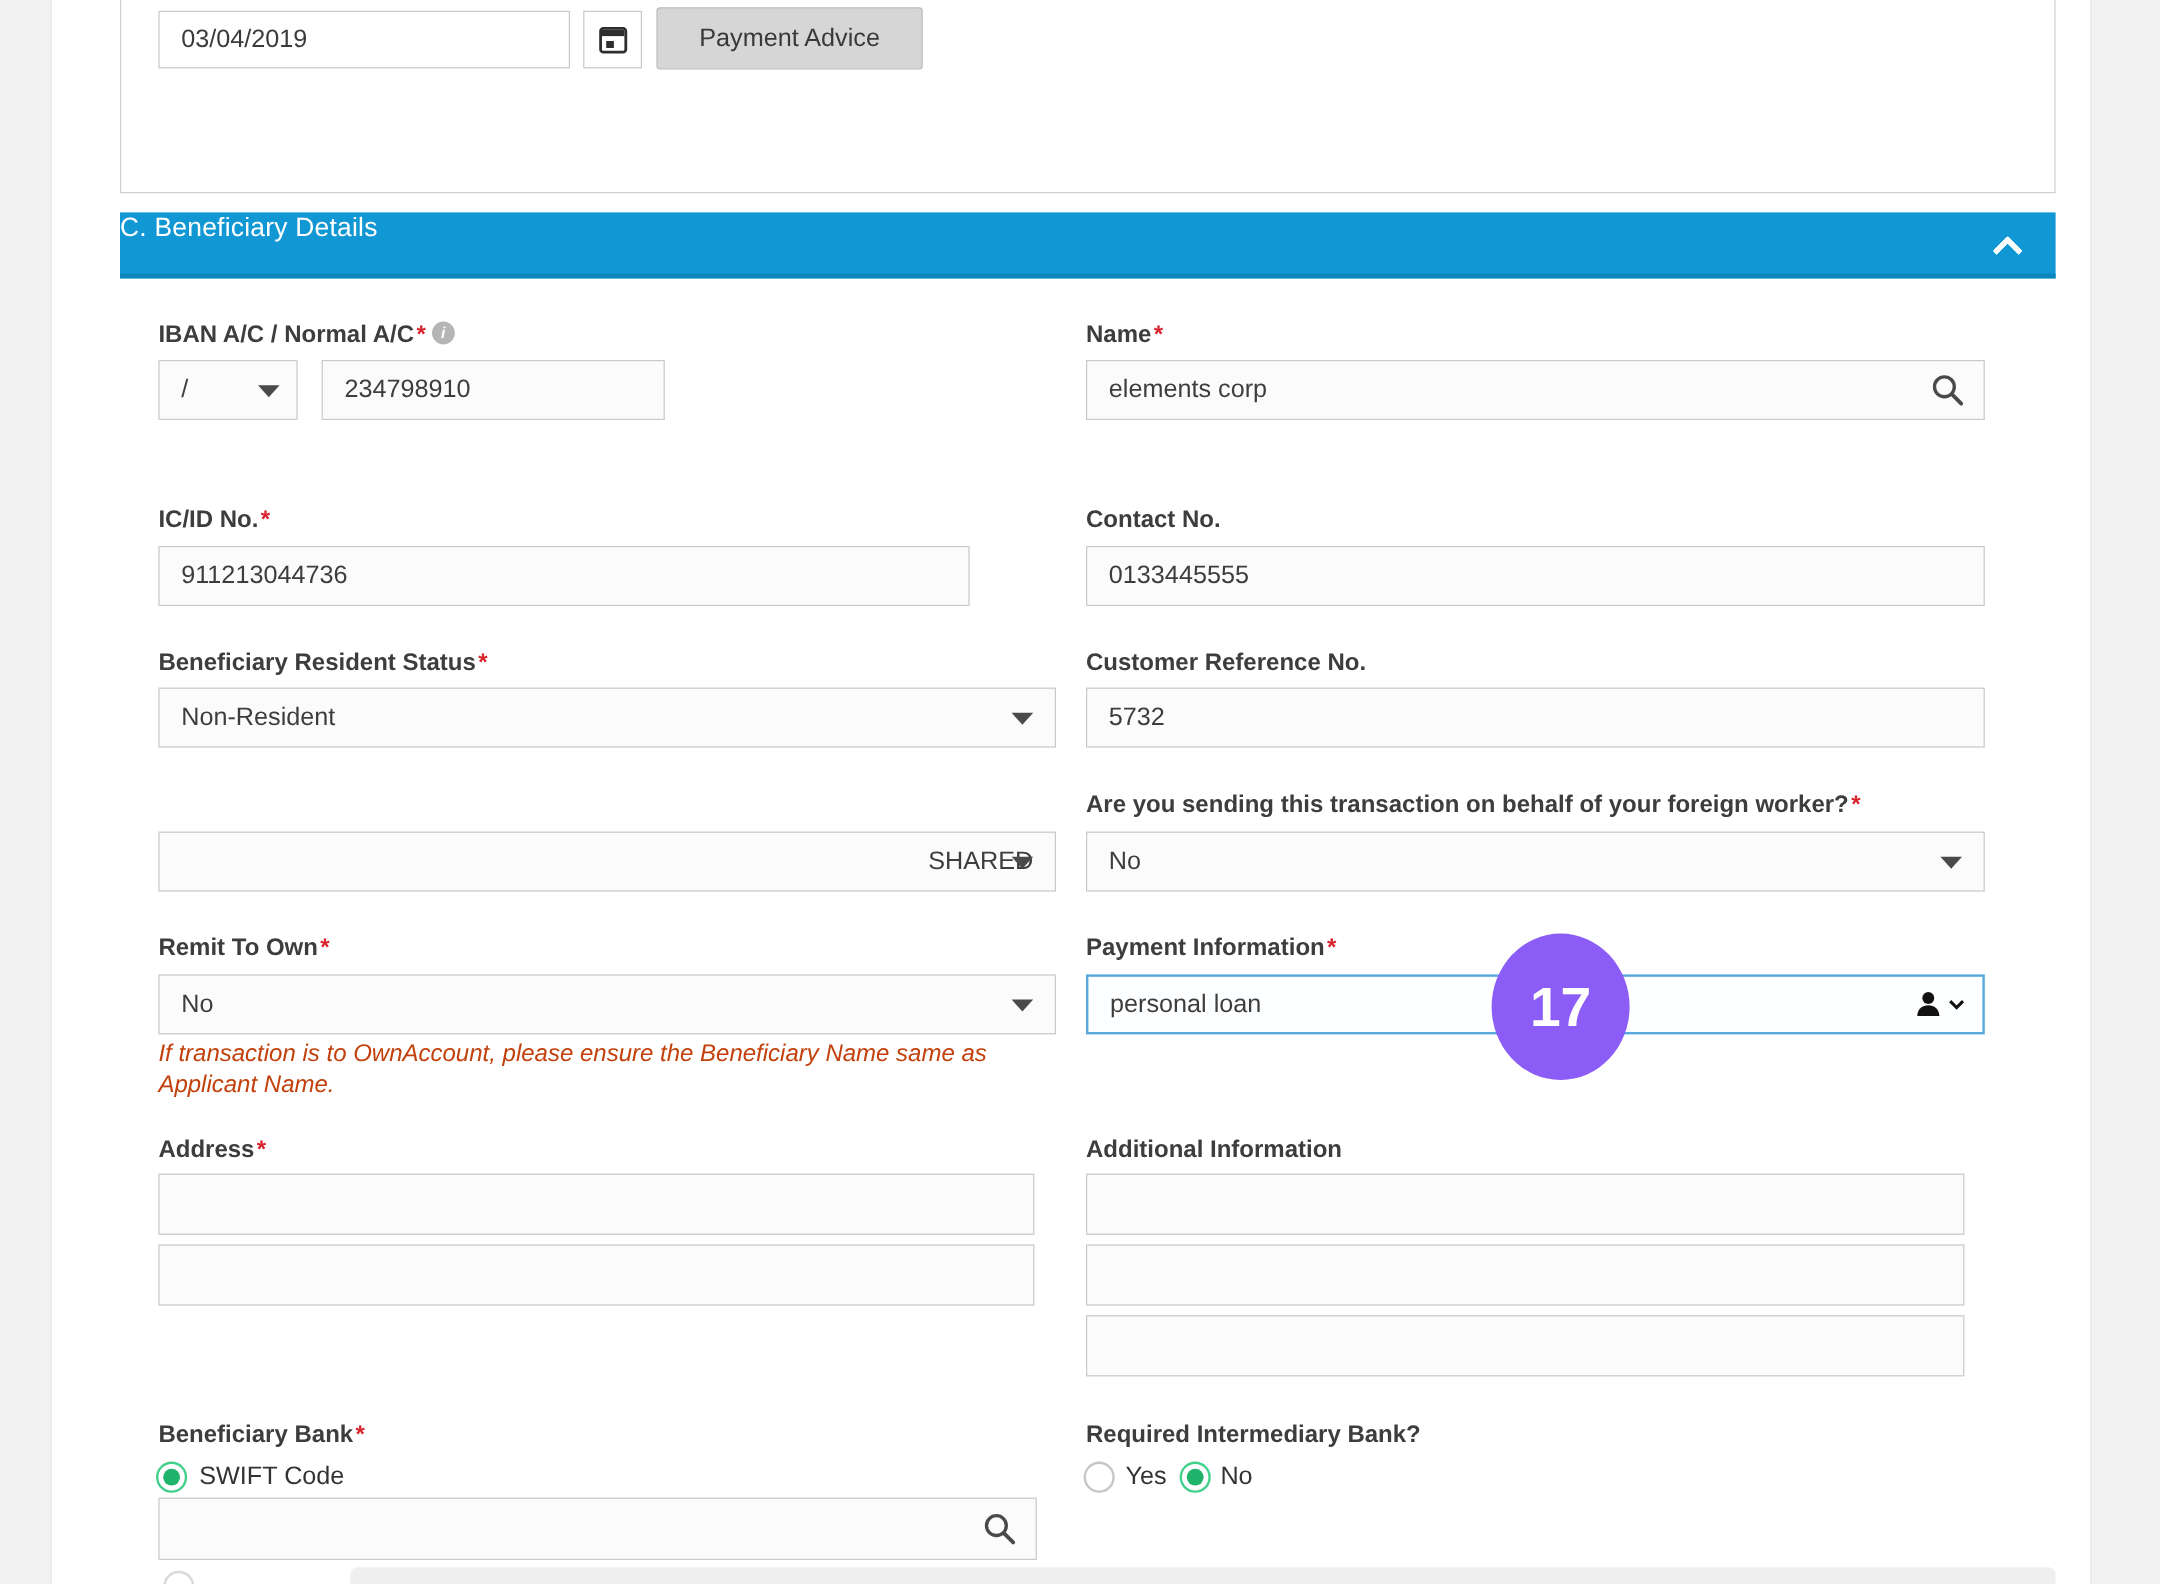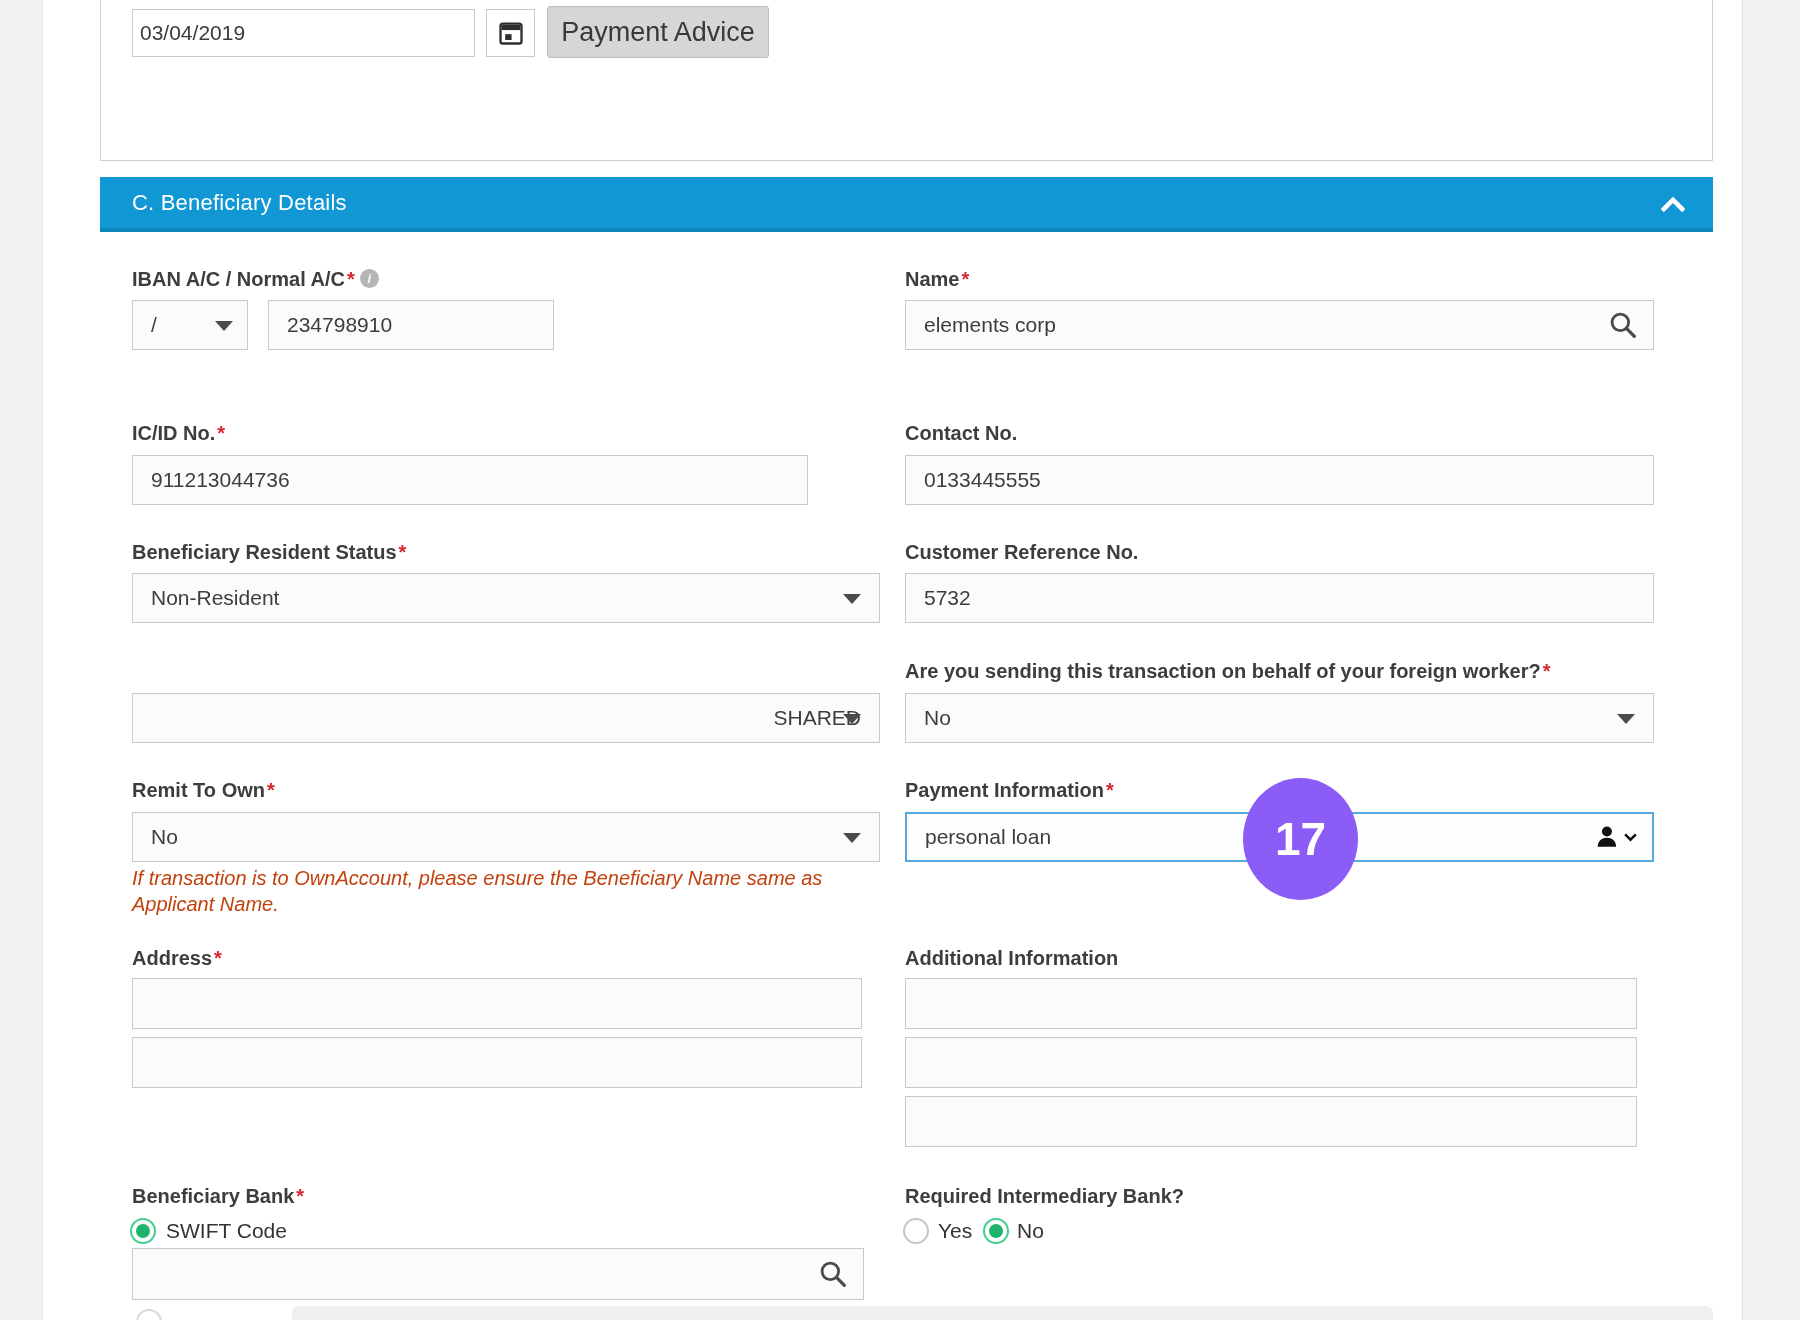--- a/index.html
+++ b/index.html
@@ -5,32 +5,32 @@
   * { margin:0; padding:0; box-sizing:border-box; }
   html,body { background:#f2f2f2; font-family:"Liberation Sans", sans-serif; }
   #canvas { position:relative; width:1800px; height:1320px; overflow:hidden; background:#f2f2f2; }
   .panel { position:absolute; left:42px; top:0; width:1701px; height:1320px; background:#fff;
            border-left:1px solid #e3e3e3; border-right:1px solid #e3e3e3; }
 
   
   .top-card { position:absolute; left:100px; top:-62px; width:1613px; height:223px;
               background:#fff; border:1px solid #cfcfcf; }
   .date-field { position:absolute; left:132px; top:9px; width:343px; height:48px;
-                border:1px solid #c9c9c9; background:#fff; display:flex; align-items:center; padding:0 7px; }
+                border:1px solid #c9c9c9; background:#fff; display:flex; align-items:center; padding:0 18px; }
   .date-field input { border:none; outline:none; background:transparent; width:100%;
                       font:21px "Liberation Sans", sans-serif; color:#3b3b3b; }
   .cal-btn { position:absolute; left:486px; top:9px; width:49px; height:48px; border:1px solid #c9c9c9;
              background:#fff; display:flex; align-items:center; justify-content:center; cursor:pointer; }
   .advice-btn { position:absolute; left:547px; top:6px; width:222px; height:52px; background:#d6d6d6;
-                border:1px solid #bdbdbd; border-radius:3px; font-size:27px; color:#393939;
+                border:1px solid #bdbdbd; border-radius:3px; font-size:21px; color:#393939;
                 display:flex; align-items:center; justify-content:center; cursor:pointer; }
 
   
   .sec-header { position:absolute; left:100px; top:177px; width:1613px; height:55px; background:#1197d4;
-                border-bottom:4px solid #0d86bb; display:flex; align-items:center; padding-left:32px; }
+                border-bottom:4px solid #0d86bb; display:flex; align-items:flex-start; }
   .sec-title { color:#fff; font-size:22px; letter-spacing:.2px; }
   .chev-up { position:absolute; left:1664px; top:200px; width:18px; height:18px;
              border-left:5px solid #fff; border-top:5px solid #fff; transform:rotate(45deg);
              border-radius:2px; cursor:pointer; }
 
   .sec-body { position:absolute; left:100px; top:236px; width:1613px; height:1084px; background:#fff; }
 
   
   .lbl { position:absolute; font-size:20px; font-weight:bold; color:#3d3d3d; white-space:nowrap; }
   .req { color:#d9232d; margin-left:2px; font-weight:bold; }

